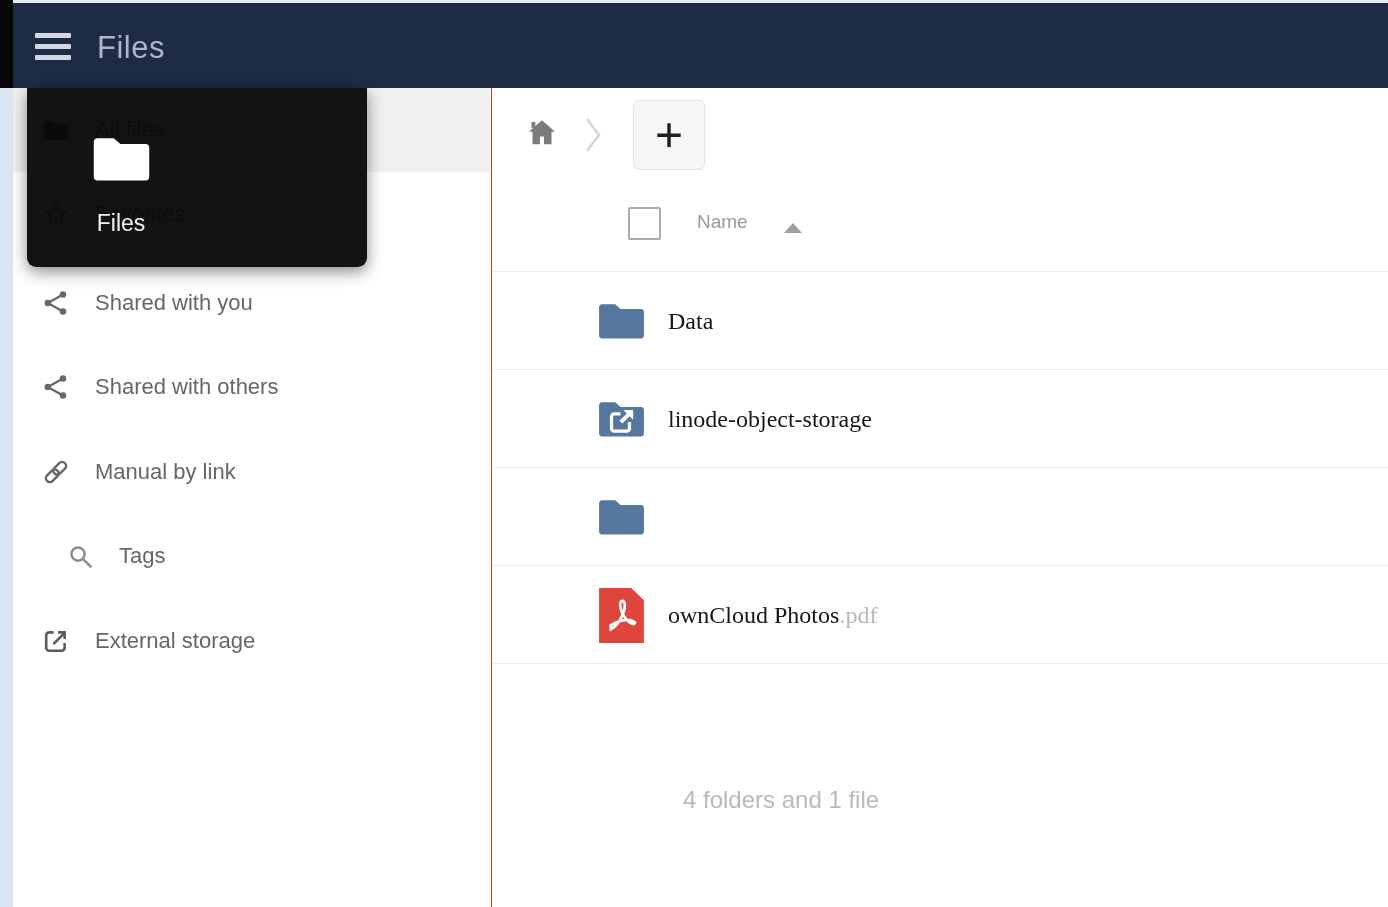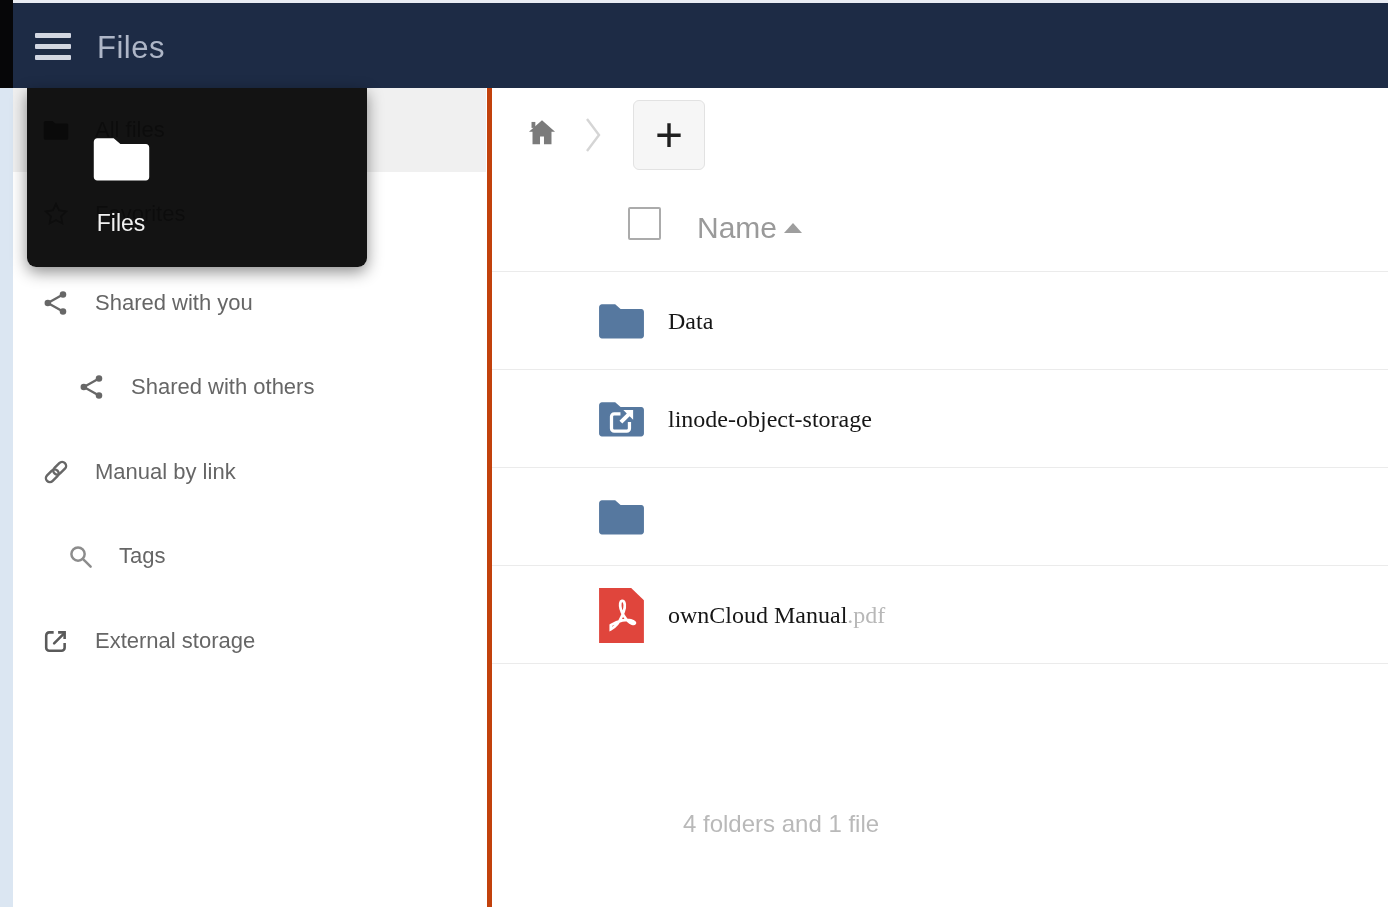--- a/index.html
+++ b/index.html
@@ -25,45 +25,45 @@
   .app-menu{
     position:absolute;left:27px;top:88px;width:340px;height:179px;
     background:rgba(8,8,8,.955);border-radius:0 0 9px 9px;
     box-shadow:0 5px 16px rgba(0,0,0,.45);z-index:30;
   }
   .app-tile{position:absolute;top:10px;width:154px;height:158px;border-radius:3px;cursor:pointer;}
   .app-tile.highlighted{background:#2b2b2d;}
   .app-tile .tile-icon{position:absolute;left:0;right:0;top:30px;height:62px;display:flex;align-items:center;justify-content:center;}
   .app-tile .tile-label{position:absolute;left:0;right:0;top:112px;text-align:center;font-size:23px;color:#f2f2f2;}
   
-  .sidebar{position:absolute;left:13px;top:88px;width:479px;bottom:0;background:#fff;border-right:5px solid #c2410c;}
+  .sidebar{position:absolute;left:13px;top:88px;width:479px;bottom:0;background:#fff;border-right:1px solid #c2410c;}
   .side-row{position:absolute;left:0;right:1px;height:84px;cursor:pointer;}
   .side-row.active{background:var(--active-item-bg,#f0f0f0);}
   .side-ico{position:absolute;left:27px;top:0;width:32px;height:84px;display:flex;align-items:center;justify-content:center;}
   .side-label{position:absolute;left:82px;top:0;height:84px;display:flex;align-items:center;font-size:22px;color:#666;}
   
   .main{position:absolute;left:492px;top:88px;right:0;bottom:0;background:#fff;}
   .home-btn{position:absolute;left:33px;top:28px;width:34px;height:34px;cursor:pointer;}
   .crumb-chevron{position:absolute;left:89px;top:27px;width:24px;height:40px;}
   .new-btn{
     position:absolute;left:141px;top:12px;width:72px;height:70px;
     background:#f6f6f6;border:1px solid #e2e2e2;border-radius:6px;cursor:pointer;
     font-size:48px;font-weight:400;color:#1f1f1f;line-height:62px;text-align:center;padding:0;
     font-family:"Liberation Sans","DejaVu Sans",sans-serif;
   }
   .table-head{position:absolute;left:0;right:0;top:102px;height:82px;border-bottom:1px solid var(--row-border,#ebebeb);}
   .select-all{position:absolute;left:136px;top:17px;width:33px;height:33px;background:#fff;border:2px solid #ababab;border-radius:2px;cursor:pointer;}
-  .name-col{position:absolute;left:205px;top:21px;font-size:30px;color:#9a9a9a;cursor:pointer;}
+  .name-col{position:absolute;left:205px;top:21px;font-size:19px;color:#9a9a9a;cursor:pointer;}
   .sort-caret{position:absolute;left:292px;top:33px;width:0;height:0;border-left:9px solid transparent;border-right:9px solid transparent;border-bottom:10px solid #9e9e9e;}
   .rows{position:absolute;left:0;right:0;top:184px;font-family:Liberation Serif, serif;}
   .file-row{position:relative;height:98px;border-bottom:1px solid var(--row-border,#ebebeb);cursor:pointer;}
   .row-ico{position:absolute;left:102px;top:0;width:54px;height:98px;display:flex;align-items:center;justify-content:center;}
   .row-name{position:absolute;left:176px;top:0;height:98px;display:flex;align-items:center;font-size:24px;color:#161616;}
   .row-name .ext{color:#b8b8b8;}
-  .list-summary{position:absolute;left:191px;top:722px;font-size:24px;color:var(--muted-text,#b9b9b9);}
+  .list-summary{position:absolute;left:191px;top:698px;font-size:24px;color:var(--muted-text,#b9b9b9);}
 </style>
 </head>
 <body>
 
 <div id="app" style="--header-bg: #1d2b45; --active-item-bg: #f0f0f0; --left-strip: #dbe6f2; --row-border: #ebebeb; --muted-text: #b9b9b9;">
 
   <div class="top-hairline"></div>
   <div class="left-strip-top"></div>
   <div class="left-strip"></div>
 
@@ -100,21 +100,21 @@
               <path fill="none" stroke="#676767" stroke-width="2" d="M5 12L18 4.8M5 12l13 7.2"></path>
               <g fill="#676767">
                 <circle cx="18" cy="4.8" r="2.8"></circle>
                 <circle cx="5" cy="12" r="2.8"></circle>
                 <circle cx="18" cy="19.2" r="2.8"></circle>
               </g>
             </svg>
           </span>
           <span class="side-label">Shared with you</span>
         </div>
-        <div class="side-row" style="top: 257px; margin-left: 36px;">
+        <div class="side-row" style="top: 257px;">
           <span class="side-ico">
             <svg viewBox="0 0 24 24" width="28" height="28">
               <path fill="none" stroke="#676767" stroke-width="2" d="M5 12L18 4.8M5 12l13 7.2"></path>
               <g fill="#676767">
                 <circle cx="18" cy="4.8" r="2.8"></circle>
                 <circle cx="5" cy="12" r="2.8"></circle>
                 <circle cx="18" cy="19.2" r="2.8"></circle>
               </g>
             </svg>
           </span>
@@ -215,21 +215,21 @@
           </span>
         </div>
         <div class="file-row">
           <span class="row-ico">
             <svg viewBox="0 0 44 54" width="45" height="55">
               <path fill="#e0453c" d="M0 0h31.5L44 12v42H0z"></path>
               <path fill="none" stroke="#fff" stroke-width="2.7" stroke-linecap="round" d="M11.5 40.5c4.2-2.2 8.6-7.3 11-13 2.4-5.5 3.3-11 2.2-13.4-1-2.3-3.5-1.8-3.9.8-.5 3.5 1 8.3 3.4 12.2 2.4 3.9 5.5 6.9 8.2 7.9 2.7 1 3.7-.9 1.4-2.3-2.3-1.5-6.8-1.8-10.9-1-3.8.8-8 2.6-11.4 4.8z"></path>
             </svg>
           </span>
           <span class="row-name">
-            <span class="base">ownCloud Manual</span>
+            <span class="base">ownCloud Photos</span>
             <span class="ext">.pdf</span>
           </span>
         </div>
       </div>
 
     <div class="list-summary">4 folders and 1 file</div>
   </div>
 
 </div>
 

